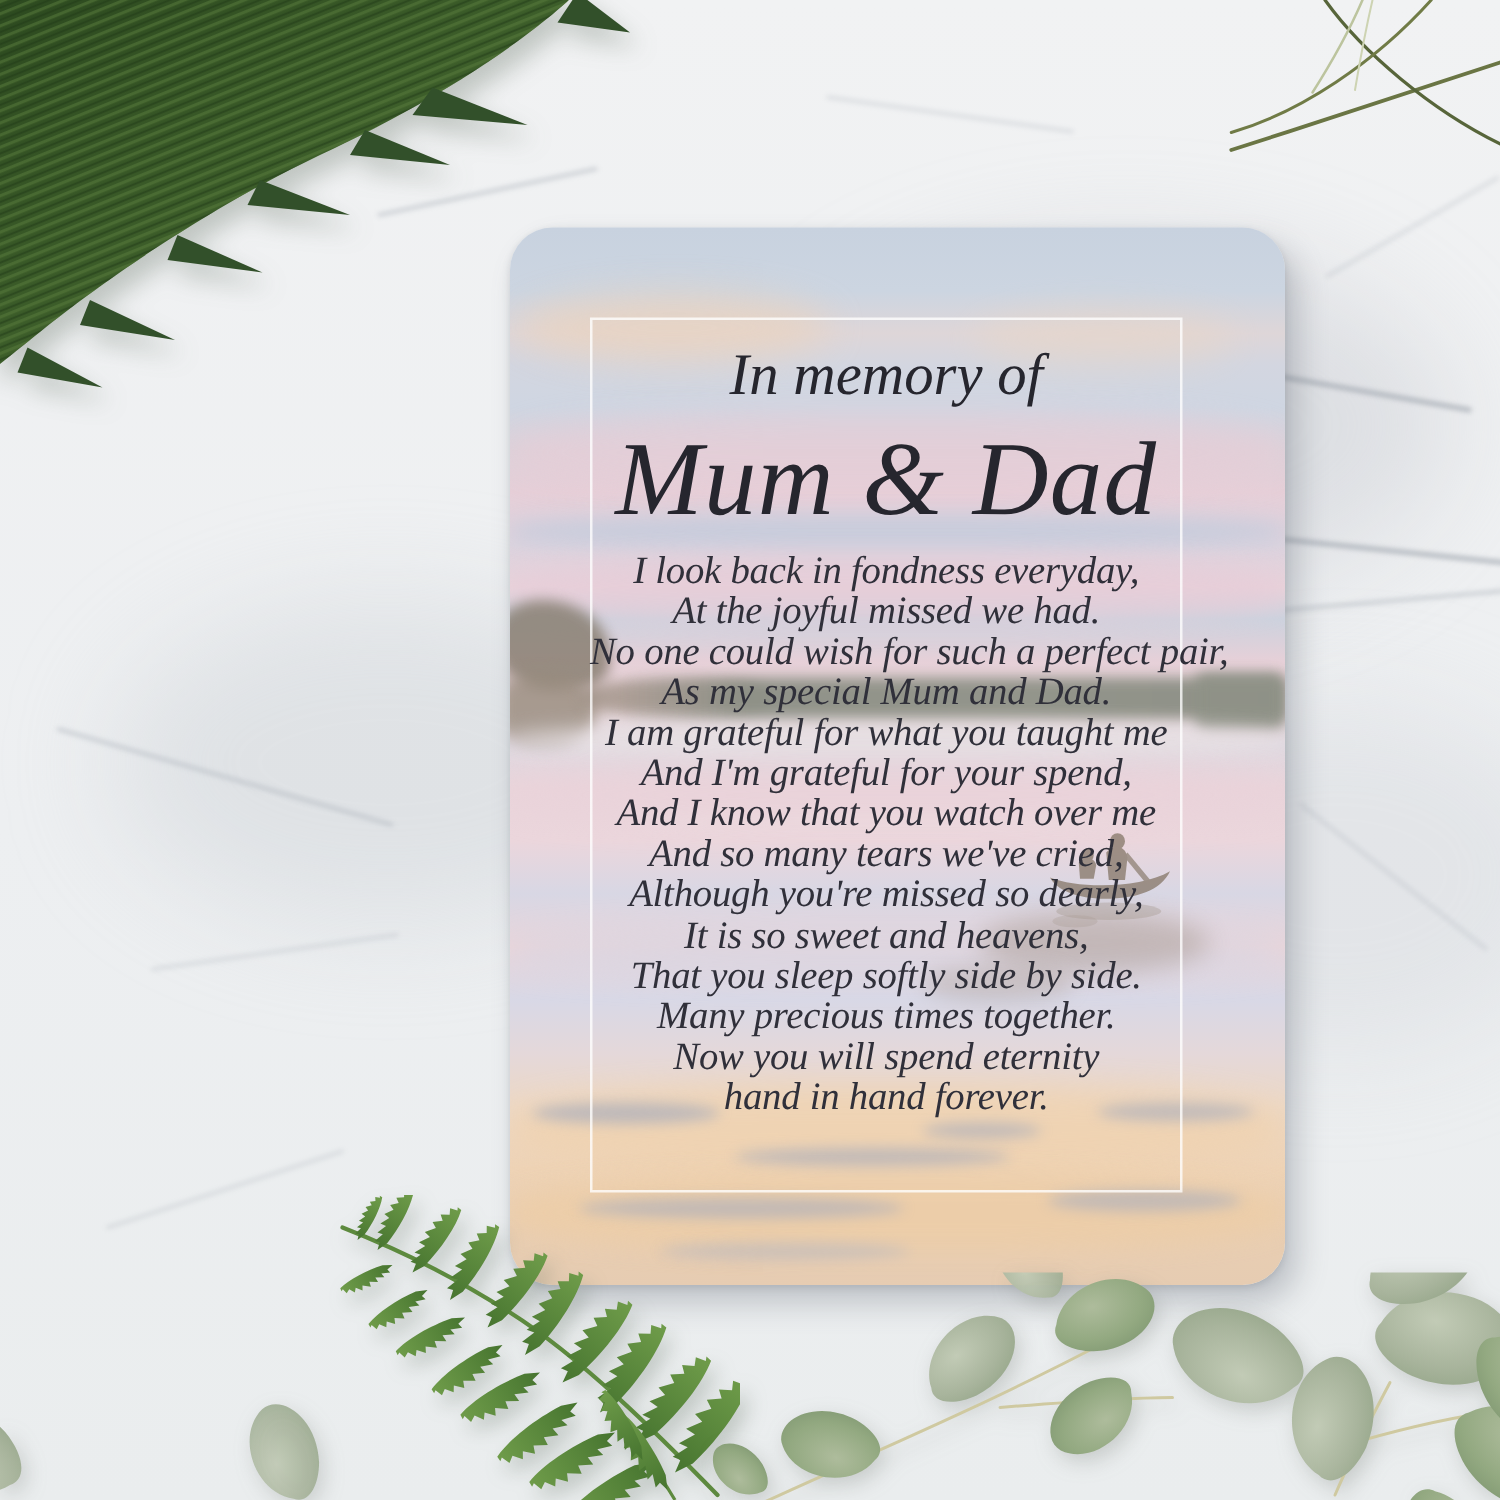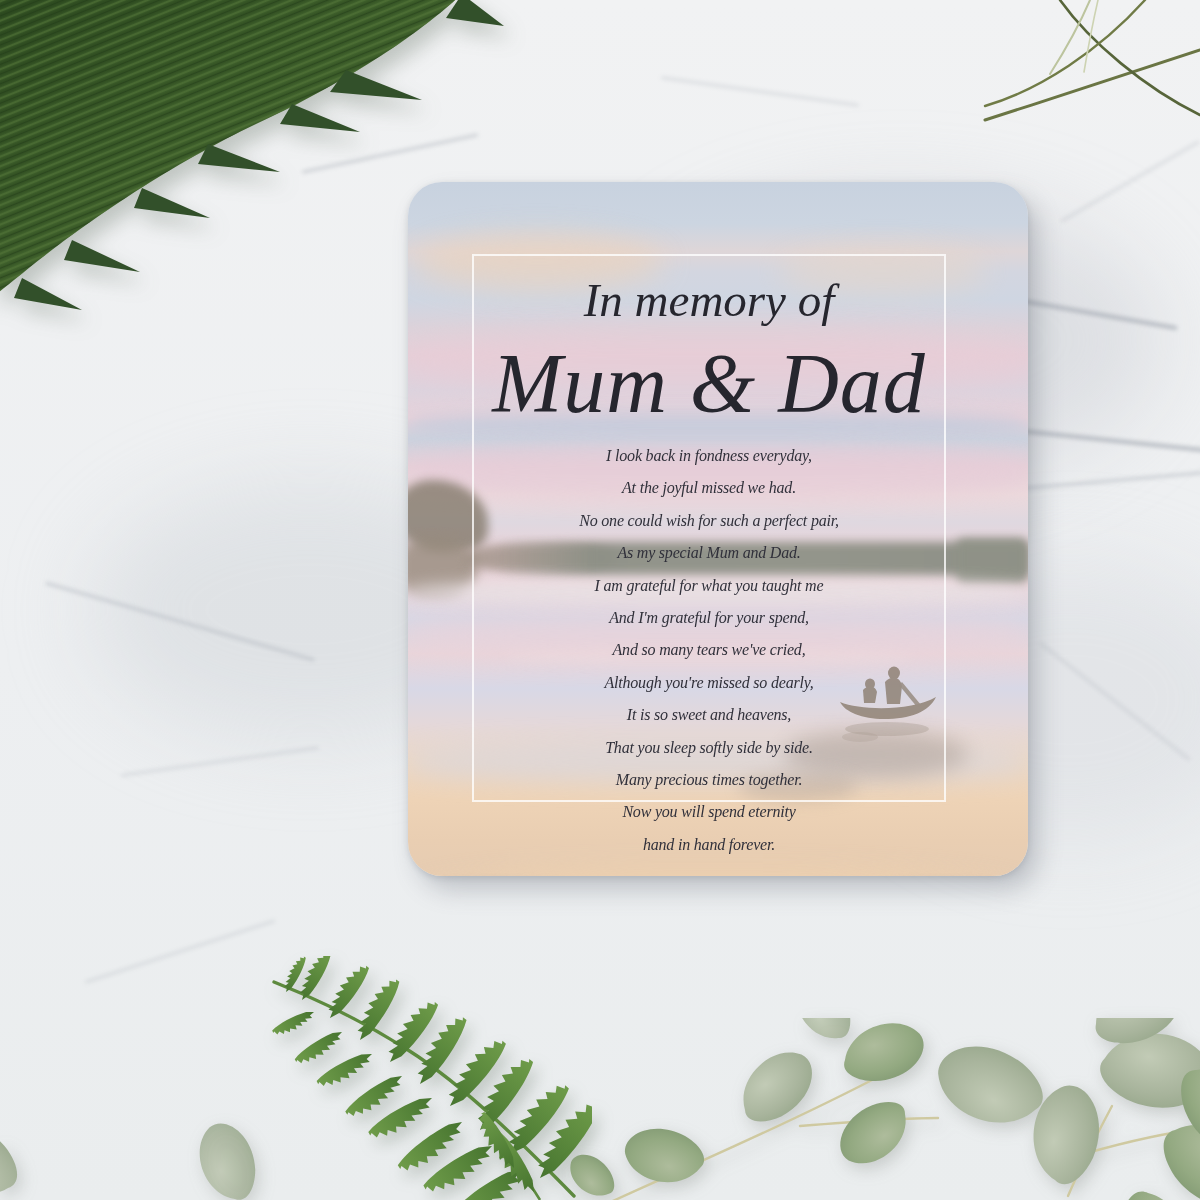--- a/index.html
+++ b/index.html
@@ -14,21 +14,21 @@
   .vein.dark{height:4px;background:#959ca6;opacity:.6;}
   .vein.faint{opacity:.3;}
   
   .foliage{position:absolute;pointer-events:none;}
   #tropical-leaf{left:-6px;top:-8px;filter:drop-shadow(8px 12px 10px rgba(80,95,80,.30));}
   #grass-blades{left:940px;top:0;}
   #fern-frond{left:222px;top:956px;filter:drop-shadow(5px 8px 8px rgba(90,105,90,.30));}
   #eucalyptus{left:0;top:1018px;filter:drop-shadow(4px 6px 8px rgba(110,120,110,.28));}
   
   .card{
-    position:absolute;left:408px;top:182px;width:620px;height:694px;
+    position:absolute;left:408px;top:182px;width:620px;height:846px;
     border-radius:34px;overflow:hidden;
     box-shadow:10px 14px 24px rgba(100,106,118,.32), 0 2px 6px rgba(120,126,138,.25);
     background:linear-gradient(180deg,
       #c8d2df 0%, #ccd5e1 6%,
       #ded6d8 10%, #d3d6e0 13%,
       #cfd6e2 17%, #dcd2da 21%,
       #e6cfd8 25%, #dcd3de 30%,
       #e8d2da 34%, #ccd2de 37%,
       #e6d0d8 41%, #ecd9dc 45%,
       #dfd8e0 49%, #e9d4da 53%,
@@ -45,21 +45,21 @@
     position:absolute;left:64px;right:82px;top:72px;bottom:74px;
     border:2px solid rgba(255,255,255,.78);z-index:5;pointer-events:none;
   }
   
   .card-content{
     position:absolute;left:64px;right:82px;top:0;bottom:0;z-index:6;
     text-align:center;padding-top:92px;color:#2b2b33;
   }
   .title-small{font-style:italic;font-size:47px;line-height:52px;color:#26262e;}
   .title-large{font-style:italic;font-size:84px;line-height:88px;margin-top:14px;color:#26262e;letter-spacing:1px;}
-  .poem{margin-top:12px;font-style:italic;font-size:16px;line-height:32.4px;color:#30303a;letter-spacing:-.2px;}
+  .poem{margin-top:12px;font-style:italic;font-size:31px;line-height:32.4px;color:#30303a;letter-spacing:-.2px;}
   .poem div{white-space:nowrap;}
 </style>
 </head>
 <body>
 
 <div class="shade" style="left:640px;top:200px;width:520px;height:280px;background:rgba(188,193,201,.35);"></div>
 <div class="shade" style="left:90px;top:480px;width:440px;height:260px;background:rgba(203,207,213,.40);"></div>
 <div class="shade" style="left:880px;top:560px;width:380px;height:280px;background:rgba(206,210,216,.33);"></div>
 <div class="vein dark" style="left:820px;top:295px;width:360px;transform:rotate(10deg);"></div>
 <div class="vein dark" style="left:880px;top:432px;width:340px;transform:rotate(6deg);"></div>
@@ -160,20 +160,21 @@
   <div class="card-content">
     <div class="title-small">In memory of</div>
     <div class="title-large">Mum &amp; Dad</div>
     <div class="poem">
       <div>I look back in fondness everyday,</div>
       <div>At the joyful missed we had.</div>
       <div>No one could wish for such a perfect pair,</div>
       <div>As my special Mum and Dad.</div>
       <div>I am grateful for what you taught me</div>
       <div>And I'm grateful for your spend,</div>
+      <div>And I know that you watch over me</div>
       <div>And so many tears we've cried,</div>
       <div>Although you're missed so dearly,</div>
       <div>It is so sweet and heavens,</div>
       <div>That you sleep softly side by side.</div>
       <div>Many precious times together.</div>
       <div>Now you will spend eternity</div>
       <div>hand in hand forever.</div>
     </div>
   </div>
 </div>

